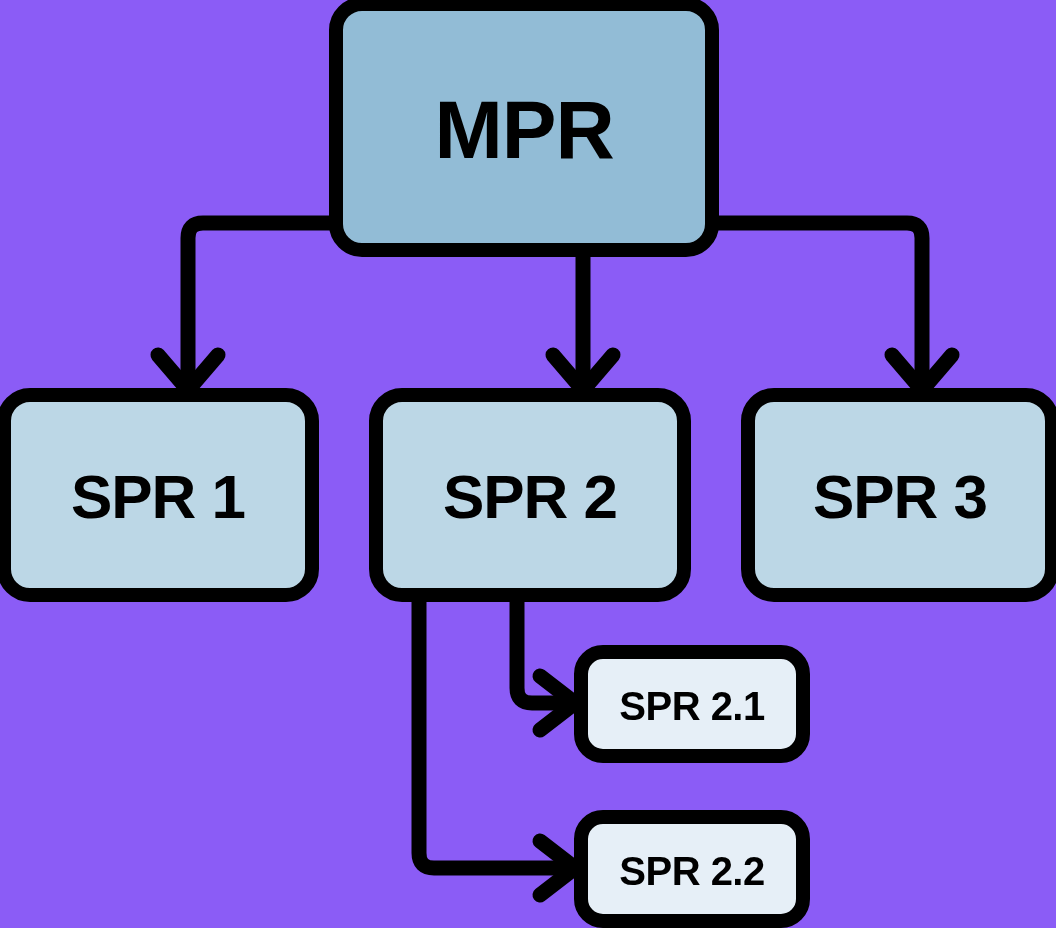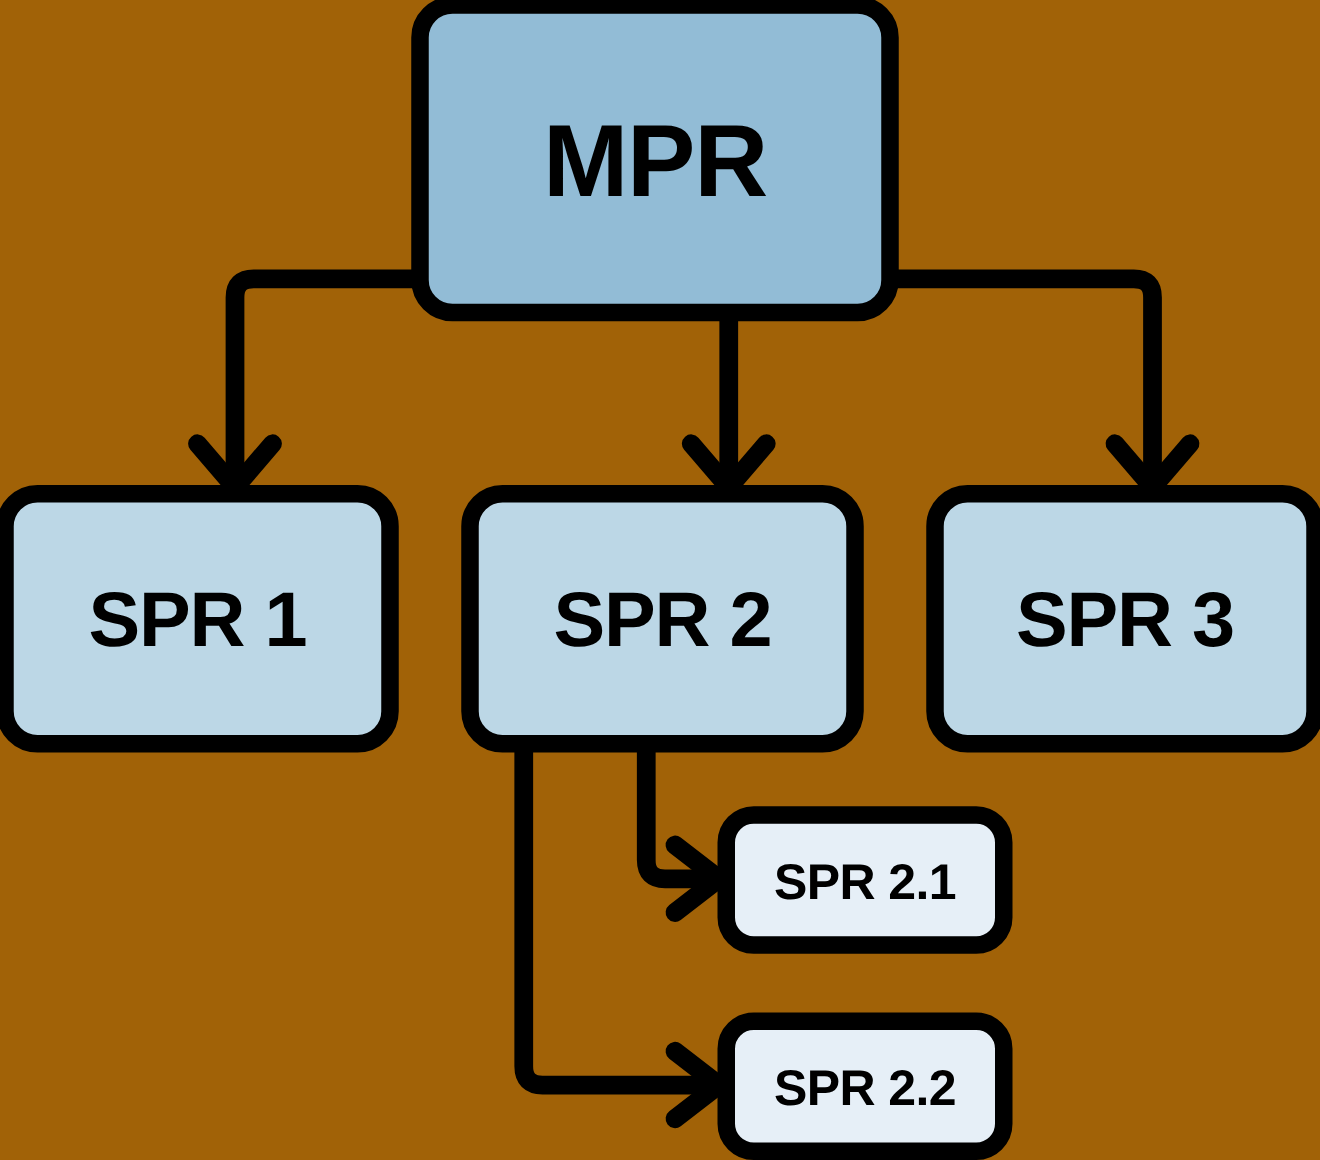--- a/index.html
+++ b/index.html
@@ -10,21 +10,21 @@
   body {
     width: 1056px;
     height: 928px;
     font-family: "Liberation Sans", sans-serif;
   }
   #diagram-root {
     position: relative;
     width: 1056px;
     height: 928px;
     overflow: hidden;
-    background: #a16207;
+    background: #8b5cf6;
   }
   svg#flow {
     display: block;
     width: 1056px;
     height: 928px;
   }
   .node-rect {
     stroke: #000000;
     stroke-width: 14;
   }

